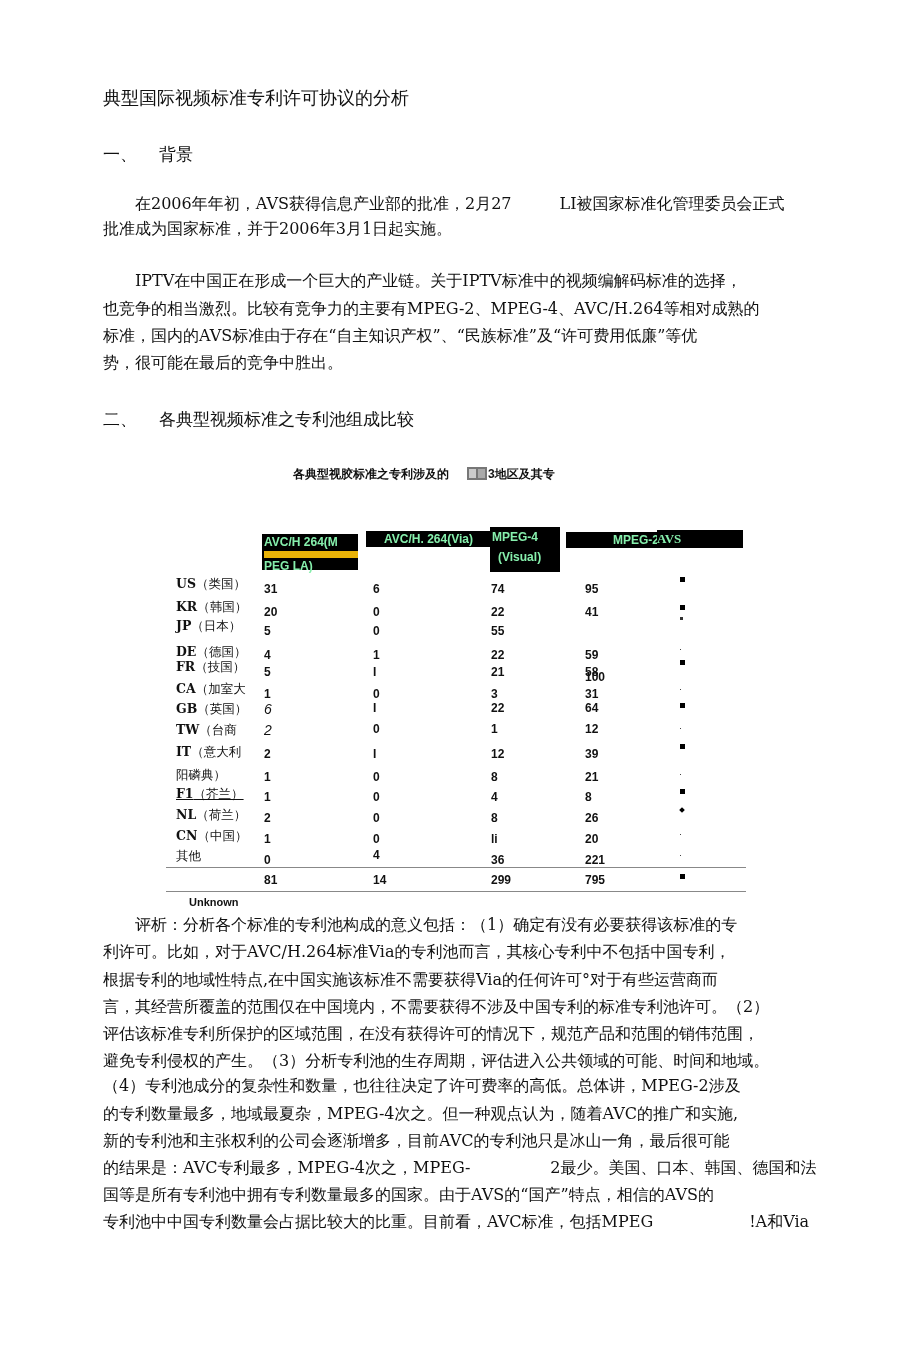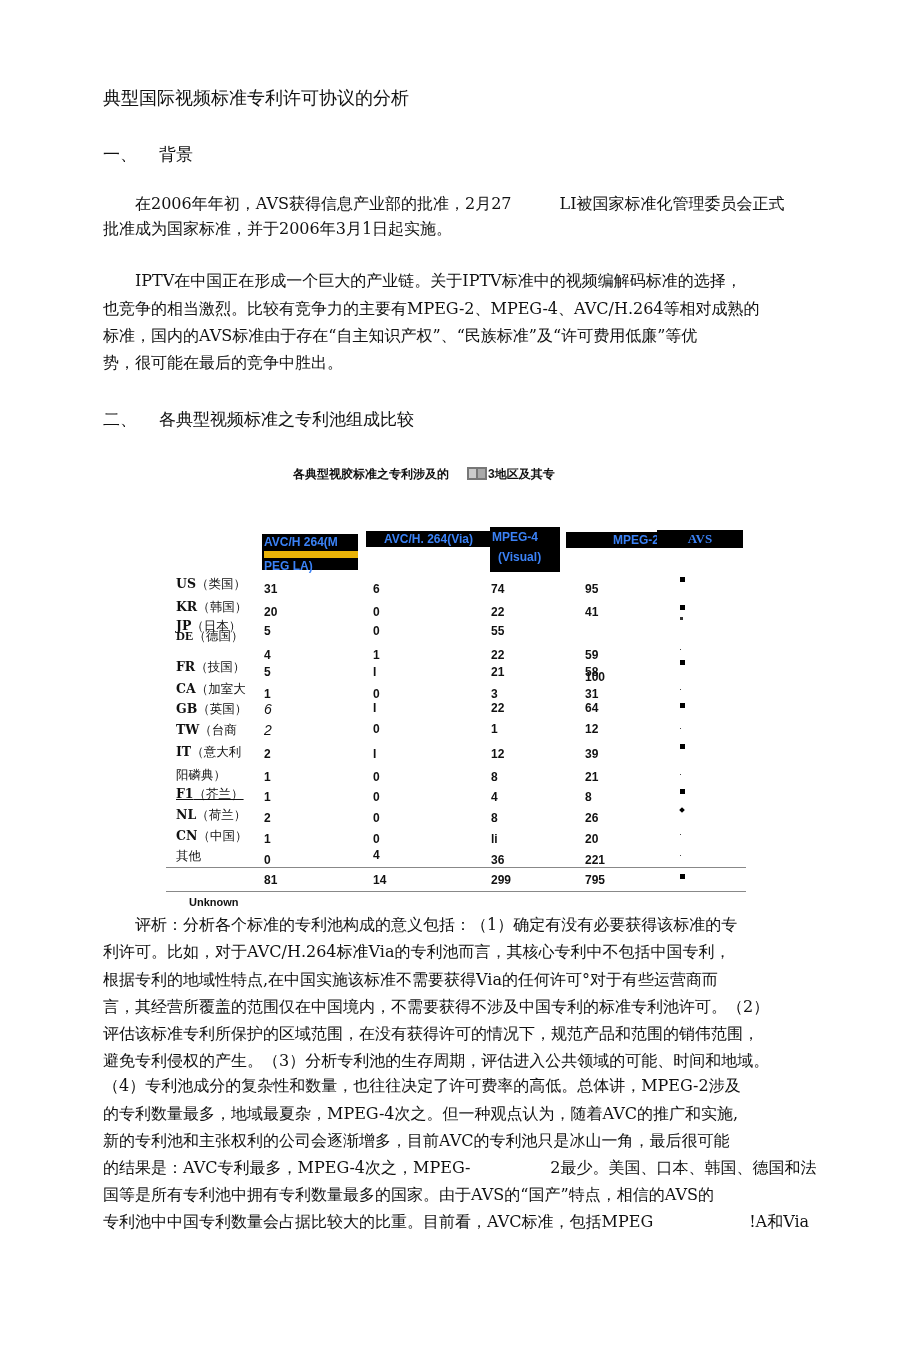--- a/index.html
+++ b/index.html
@@ -10,27 +10,27 @@
   .title { left: 103px; top: 86px; font-size: 18px; }
   .h1 { left: 103px; top: 143px; font-size: 17px; }
   .h2 { left: 103px; top: 408px; font-size: 17px; }
   .para-line { left: 103px; font-size: 16px; }
 
   .tbl-title { left: 293px; top: 466px; font-size: 12px; font-weight: bold; }
   .tbl-icon { display: inline-block; width: 20px; height: 13px; background: #777; vertical-align: -2px; margin-left: 18px; margin-right: 1px; position: relative; }
   .tbl-icon::before { content: ""; position: absolute; left: 2px; top: 2px; width: 7px; height: 9px; background: #ccc; }
   .tbl-icon::after { content: ""; position: absolute; left: 11px; top: 2px; width: 7px; height: 9px; background: #aaa; }
 
-  .hdr { position: absolute; background: #000; color: #3b82f6; font-family: "Liberation Sans", sans-serif; font-weight: bold; font-size: 12px; }
+  .hdr { position: absolute; background: #000; color: #86efac; font-family: "Liberation Sans", sans-serif; font-weight: bold; font-size: 12px; }
   .hdr.h-mpegla { left: 262px; top: 534px; width: 94px; height: 36px; line-height: 17px; padding-left: 2px; }
   .hdr.h-mpegla .sep { border-top: 7px solid #eab308; }
   .hdr.h-via { left: 366px; top: 531px; width: 125px; height: 16px; line-height: 16px; text-align: center; }
   .hdr.h-mpeg4 { left: 490px; top: 527px; width: 68px; height: 45px; line-height: 20px; padding-left: 2px; }
   .hdr.h-mpeg2 { left: 566px; top: 532px; width: 84px; height: 16px; line-height: 16px; text-align: center; padding-left: 28px; }
-  .hdr.h-avs { left: 657px; top: 530px; width: 86px; height: 18px; line-height: 18px; text-align: center; font-family: "Liberation Serif", serif; font-size: 13px; }
+  .hdr.h-avs { left: 657px; top: 530px; width: 86px; height: 18px; line-height: 18px; text-align: left; font-family: "Liberation Serif", serif; font-size: 13px; }
 
   .row-label { position: absolute; left: 176px; font-family: "DejaVu Serif", "Liberation Serif", serif; font-weight: bold; font-size: 12.5px; }
   .row-label .cn { font-weight: normal; }
   .cell { position: absolute; font-family: "Liberation Sans", sans-serif; font-weight: bold; font-size: 12px; }
   .cell.it { font-style: italic; font-weight: normal; font-size: 14px; }
   .c1 { left: 264px; } .c2 { left: 373px; } .c3 { left: 491px; } .c4 { left: 585px; }
   .avs-mark { position: absolute; left: 680px; width: 5px; height: 5px; background: #000; }
   .avs-mark.dot { width: 1px; height: 1px; background: #444; }
   .avs-mark.star { width: 3px; height: 3px; background: #333; }
   .avs-mark.dia { width: 4px; height: 4px; transform: rotate(45deg); }
@@ -93,21 +93,21 @@
         <div class="cell c2" style="top: 605px;">0</div>
         <div class="cell c3" style="top: 605px;">22</div>
         <div class="cell c4" style="top: 605px;">41</div>
         <div class="avs-mark" style="top: 605px;"></div>
         <div class="row-label" style="top: 618px;"><span>JP</span><span class="cn">（日本）</span></div>
         <div class="cell c1" style="top: 624px;">5</div>
         <div class="cell c2" style="top: 624px;">0</div>
         <div class="cell c3" style="top: 624px;">55</div>
         <div class="cell c4" style="top: 624px; margin-top: 46px;">100</div>
         <div class="avs-mark star" style="top: 617px;"></div>
-        <div class="row-label" style="top: 628px; font-family: Liberation Serif, serif;"><span>DE</span><span class="cn">（德国）</span></div>
+        <div class="row-label" style="top: 644px;"><span>DE</span><span class="cn">（德国）</span></div>
         <div class="cell c1" style="top: 648px;">4</div>
         <div class="cell c2" style="top: 648px;">1</div>
         <div class="cell c3" style="top: 648px;">22</div>
         <div class="cell c4" style="top: 648px;">59</div>
         <div class="avs-mark dot" style="top: 649px;"></div>
         <div class="row-label" style="top: 659px;"><span>FR</span><span class="cn">（技国）</span></div>
         <div class="cell c1" style="top: 665px;">5</div>
         <div class="cell c2" style="top: 665px;">I</div>
         <div class="cell c3" style="top: 665px;">21</div>
         <div class="cell c4" style="top: 665px;">58</div>

